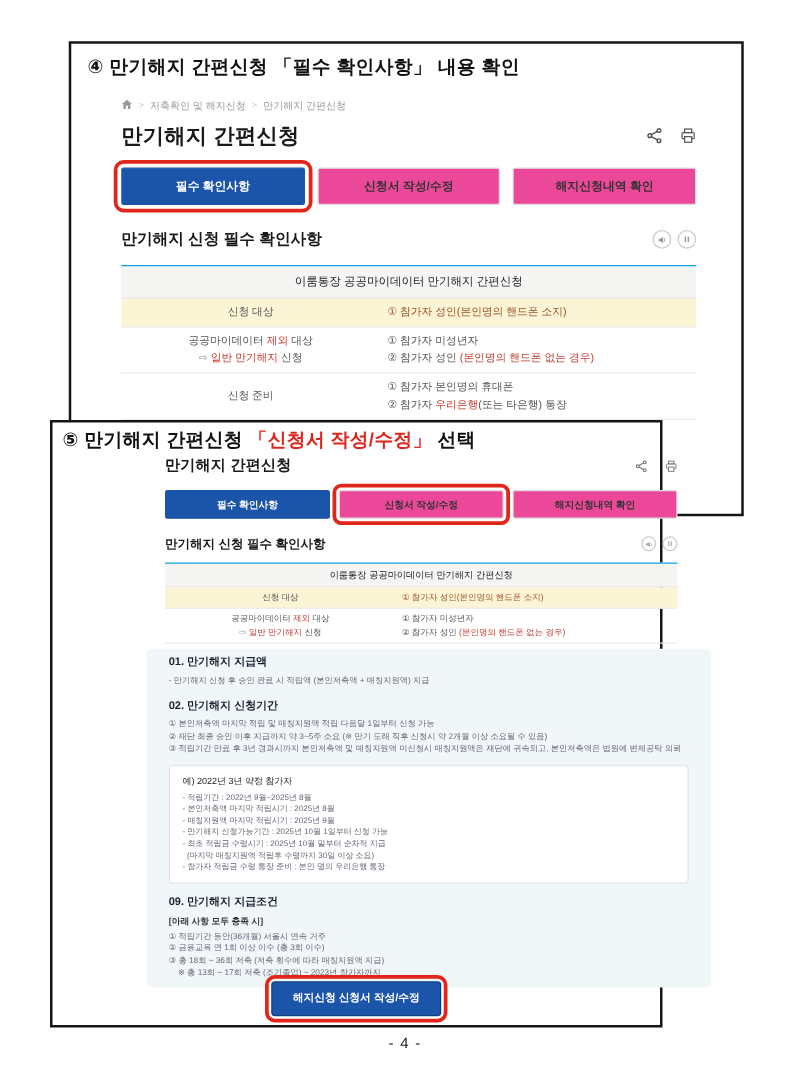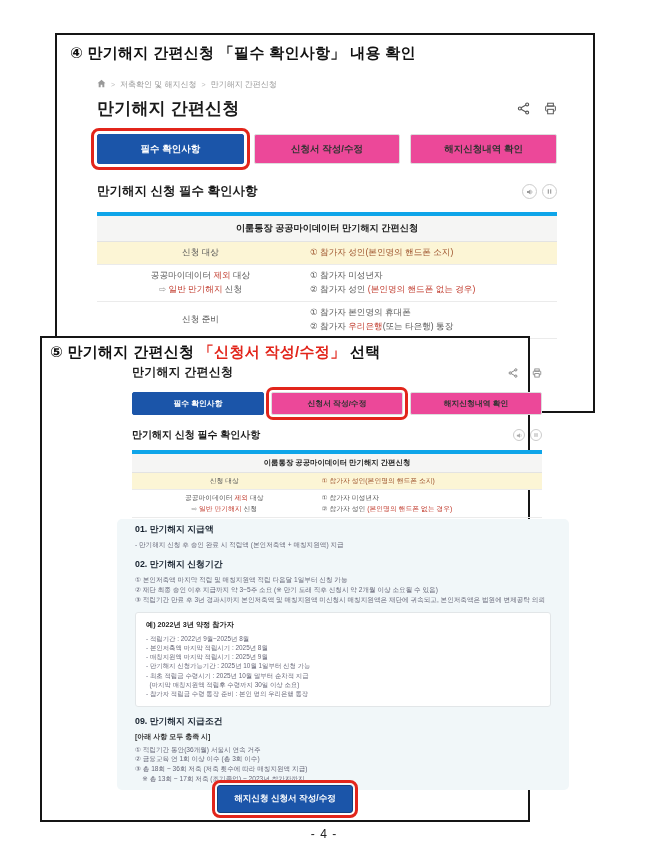--- a/index.html
+++ b/index.html
@@ -24,32 +24,32 @@
   .breadcrumb .sep { color:#bbb; font-size:7px; }
   .title-row { display:flex; justify-content:space-between; align-items:center; margin-top:7px; }
   .shot-title { font-size:17px; font-weight:bold; color:#1a1a1a; letter-spacing:0.2px; }
   .top-icons { display:flex; gap:14px; color:#555; align-items:center; }
   .top-icons svg { display:block; }
 
   .tabs { display:flex; gap:10px; margin-top:14px; }
   .tab { flex:1; height:30px; display:flex; align-items:center; justify-content:center;
     font-size:9.5px; font-weight:bold; color:#333; background:#ec4899;
     border:1px solid #ddd; border-radius:2px; cursor:pointer; }
-  .tab.active { background:var(--blue); color:#fff; border-color:var(--blue); }
+  .tab.active { background:var(--blue); color:#fff; border-color:var(--blue);font-family:Liberation Serif, serif; }
   .tab.hl { outline:3px solid var(--red-ann); outline-offset:3px; }
 
   .section-row { display:flex; justify-content:space-between; align-items:center; margin-top:19px; }
   .section-title { font-size:12.5px; font-weight:bold; color:#1a1a1a; }
   .av-icons { display:flex; gap:5px; }
   .av-icons .circle { width:15px; height:15px; border:1px solid #ccc; border-radius:50%;
     display:flex; align-items:center; justify-content:center; color:#999; background:#fff; }
 
   .ctable { margin-top:12px; width:100%; font-size:8.6px; color:#555; }
-  .ctable .thead { background:#f5f5f4; border-top:4px solid #0ea5e9; border-bottom:1px solid #e3e3e3;
-    text-align:center; font-weight:bold; color:#222; padding:6px 0; font-size:9.2px; }
+  .ctable .thead { background:#f5f5f4; border-top:1px solid #0ea5e9; border-bottom:1px solid #e3e3e3;
+    text-align:center; font-weight:normal; color:#222; padding:6px 0; font-size:9.2px; }
   .ctable .trow { display:flex; border-bottom:1px solid #ebebeb; }
   .ctable .trow.yellow { background:var(--yellow); }
   .lcell { width:45%; display:flex; flex-direction:column; align-items:center; justify-content:center;
     text-align:center; padding:5px 2px; gap:2px; color:#555; }
   .vcell { width:55%; display:flex; flex-direction:column; justify-content:center;
     padding:5px 6px; gap:2px; }
   span.red { color:var(--red-text); }
   span.brown { color:#9c512a; }
   span.muted { color:#999; }
 
@@ -68,21 +68,21 @@
   .compact .vcell { padding:3px 5px; gap:1px; }
 
   .info-panel { position:absolute; left:75px; top:181px; width:452px; height:271px;
     background:#f1f7f9; border-radius:5px; padding:5px 18px; overflow:hidden; }
   .info-sec { margin-bottom:9px; }
   .info-sec .ititle { font-size:8.8px; font-weight:bold; color:#16212e; margin-bottom:4px; }
   .info-sec .isub { font-size:7px; font-weight:bold; color:#333; margin-bottom:3px; }
   .info-sec .iline { font-size:6.6px; color:#667; line-height:1.5; white-space:pre-wrap; }
   .example-box { background:#fff; border:1px solid #e2e6e8; border-radius:3px;
     padding:7px 10px; margin:7px 0 2px 0; }
-  .example-box .etitle { font-size:7.2px; font-weight:bold; color:#222; margin-bottom:4px; }
+  .example-box .etitle { font-size:7.2px; font-weight:normal; color:#222; margin-bottom:4px; }
   .example-box .iline { font-size:6.4px; line-height:1.45; }
 
   .btn-row { position:absolute; left:0; right:0; bottom:7px; display:flex; justify-content:center; }
   .cta-btn { background:var(--blue); color:#fff; border:1px solid #10407f; border-radius:3px;
     font-size:8.6px; font-weight:bold; padding:7px 16px; cursor:pointer;
     outline:3px solid var(--red-ann); outline-offset:2px;
     font-family:"Liberation Sans","DejaVu Sans",sans-serif; }
 
   .page-num { position:absolute; left:0; right:0; top:827px; text-align:center;
     font-size:12px; color:#222; letter-spacing:1px; }

